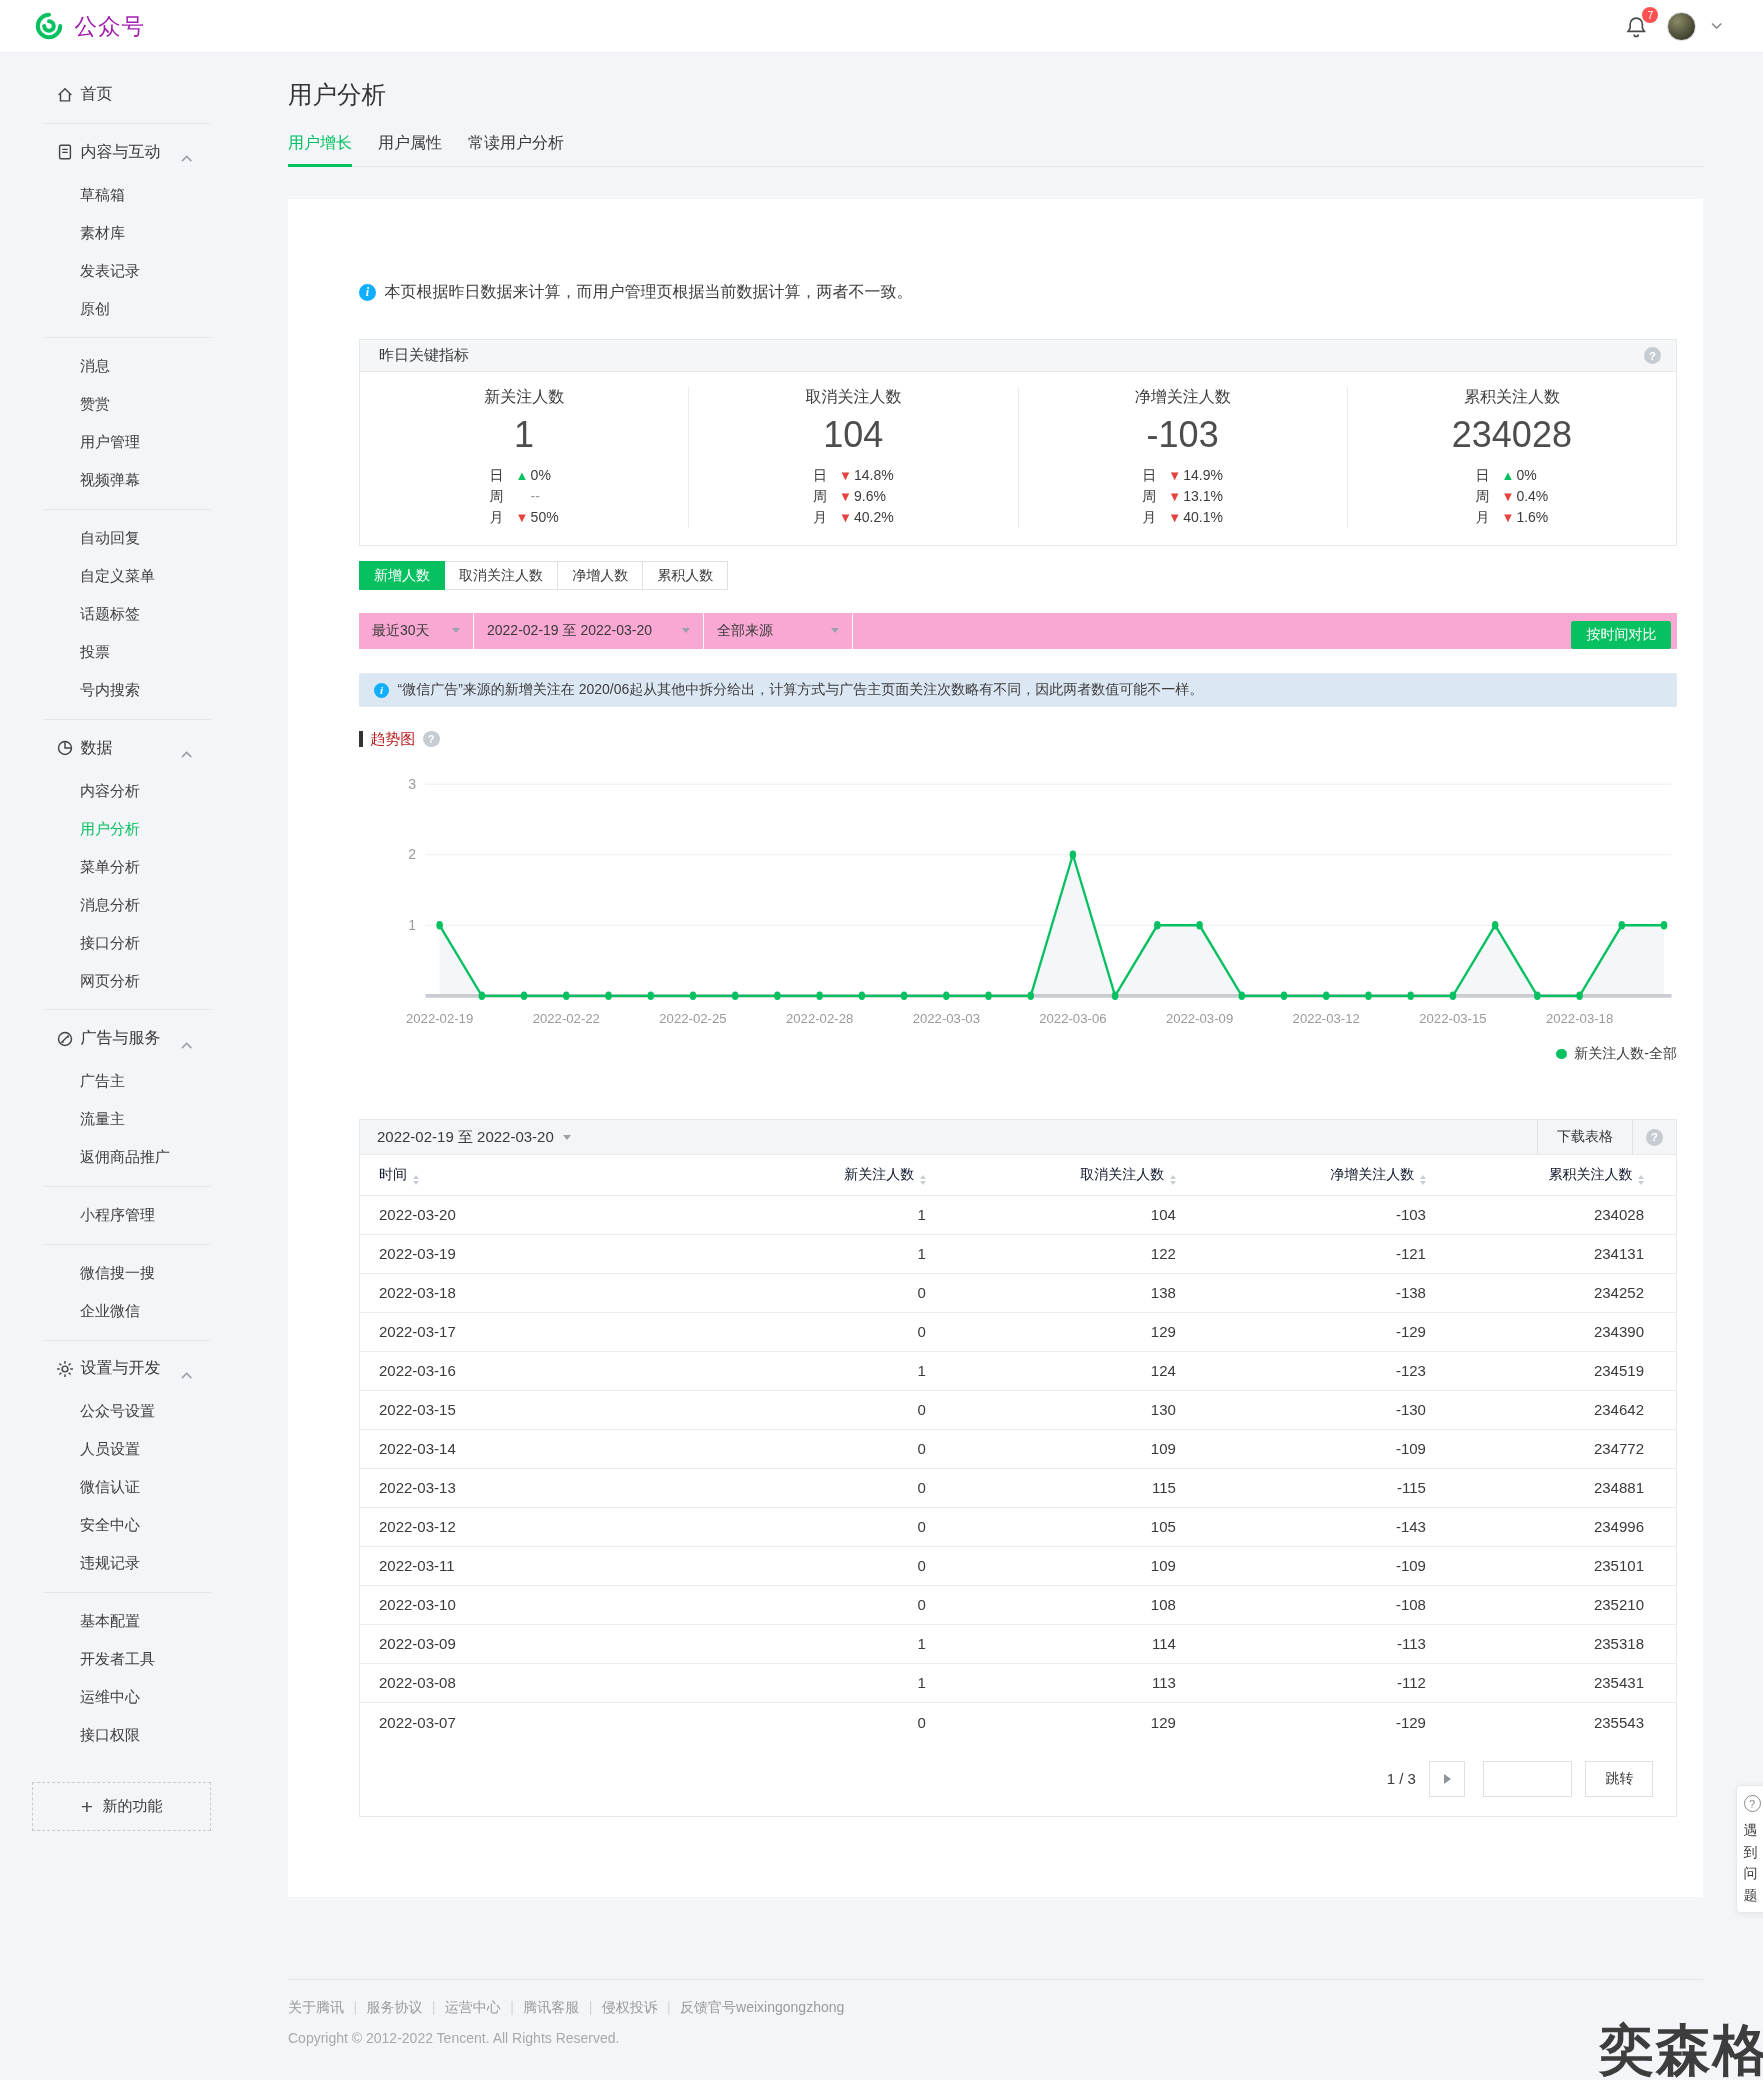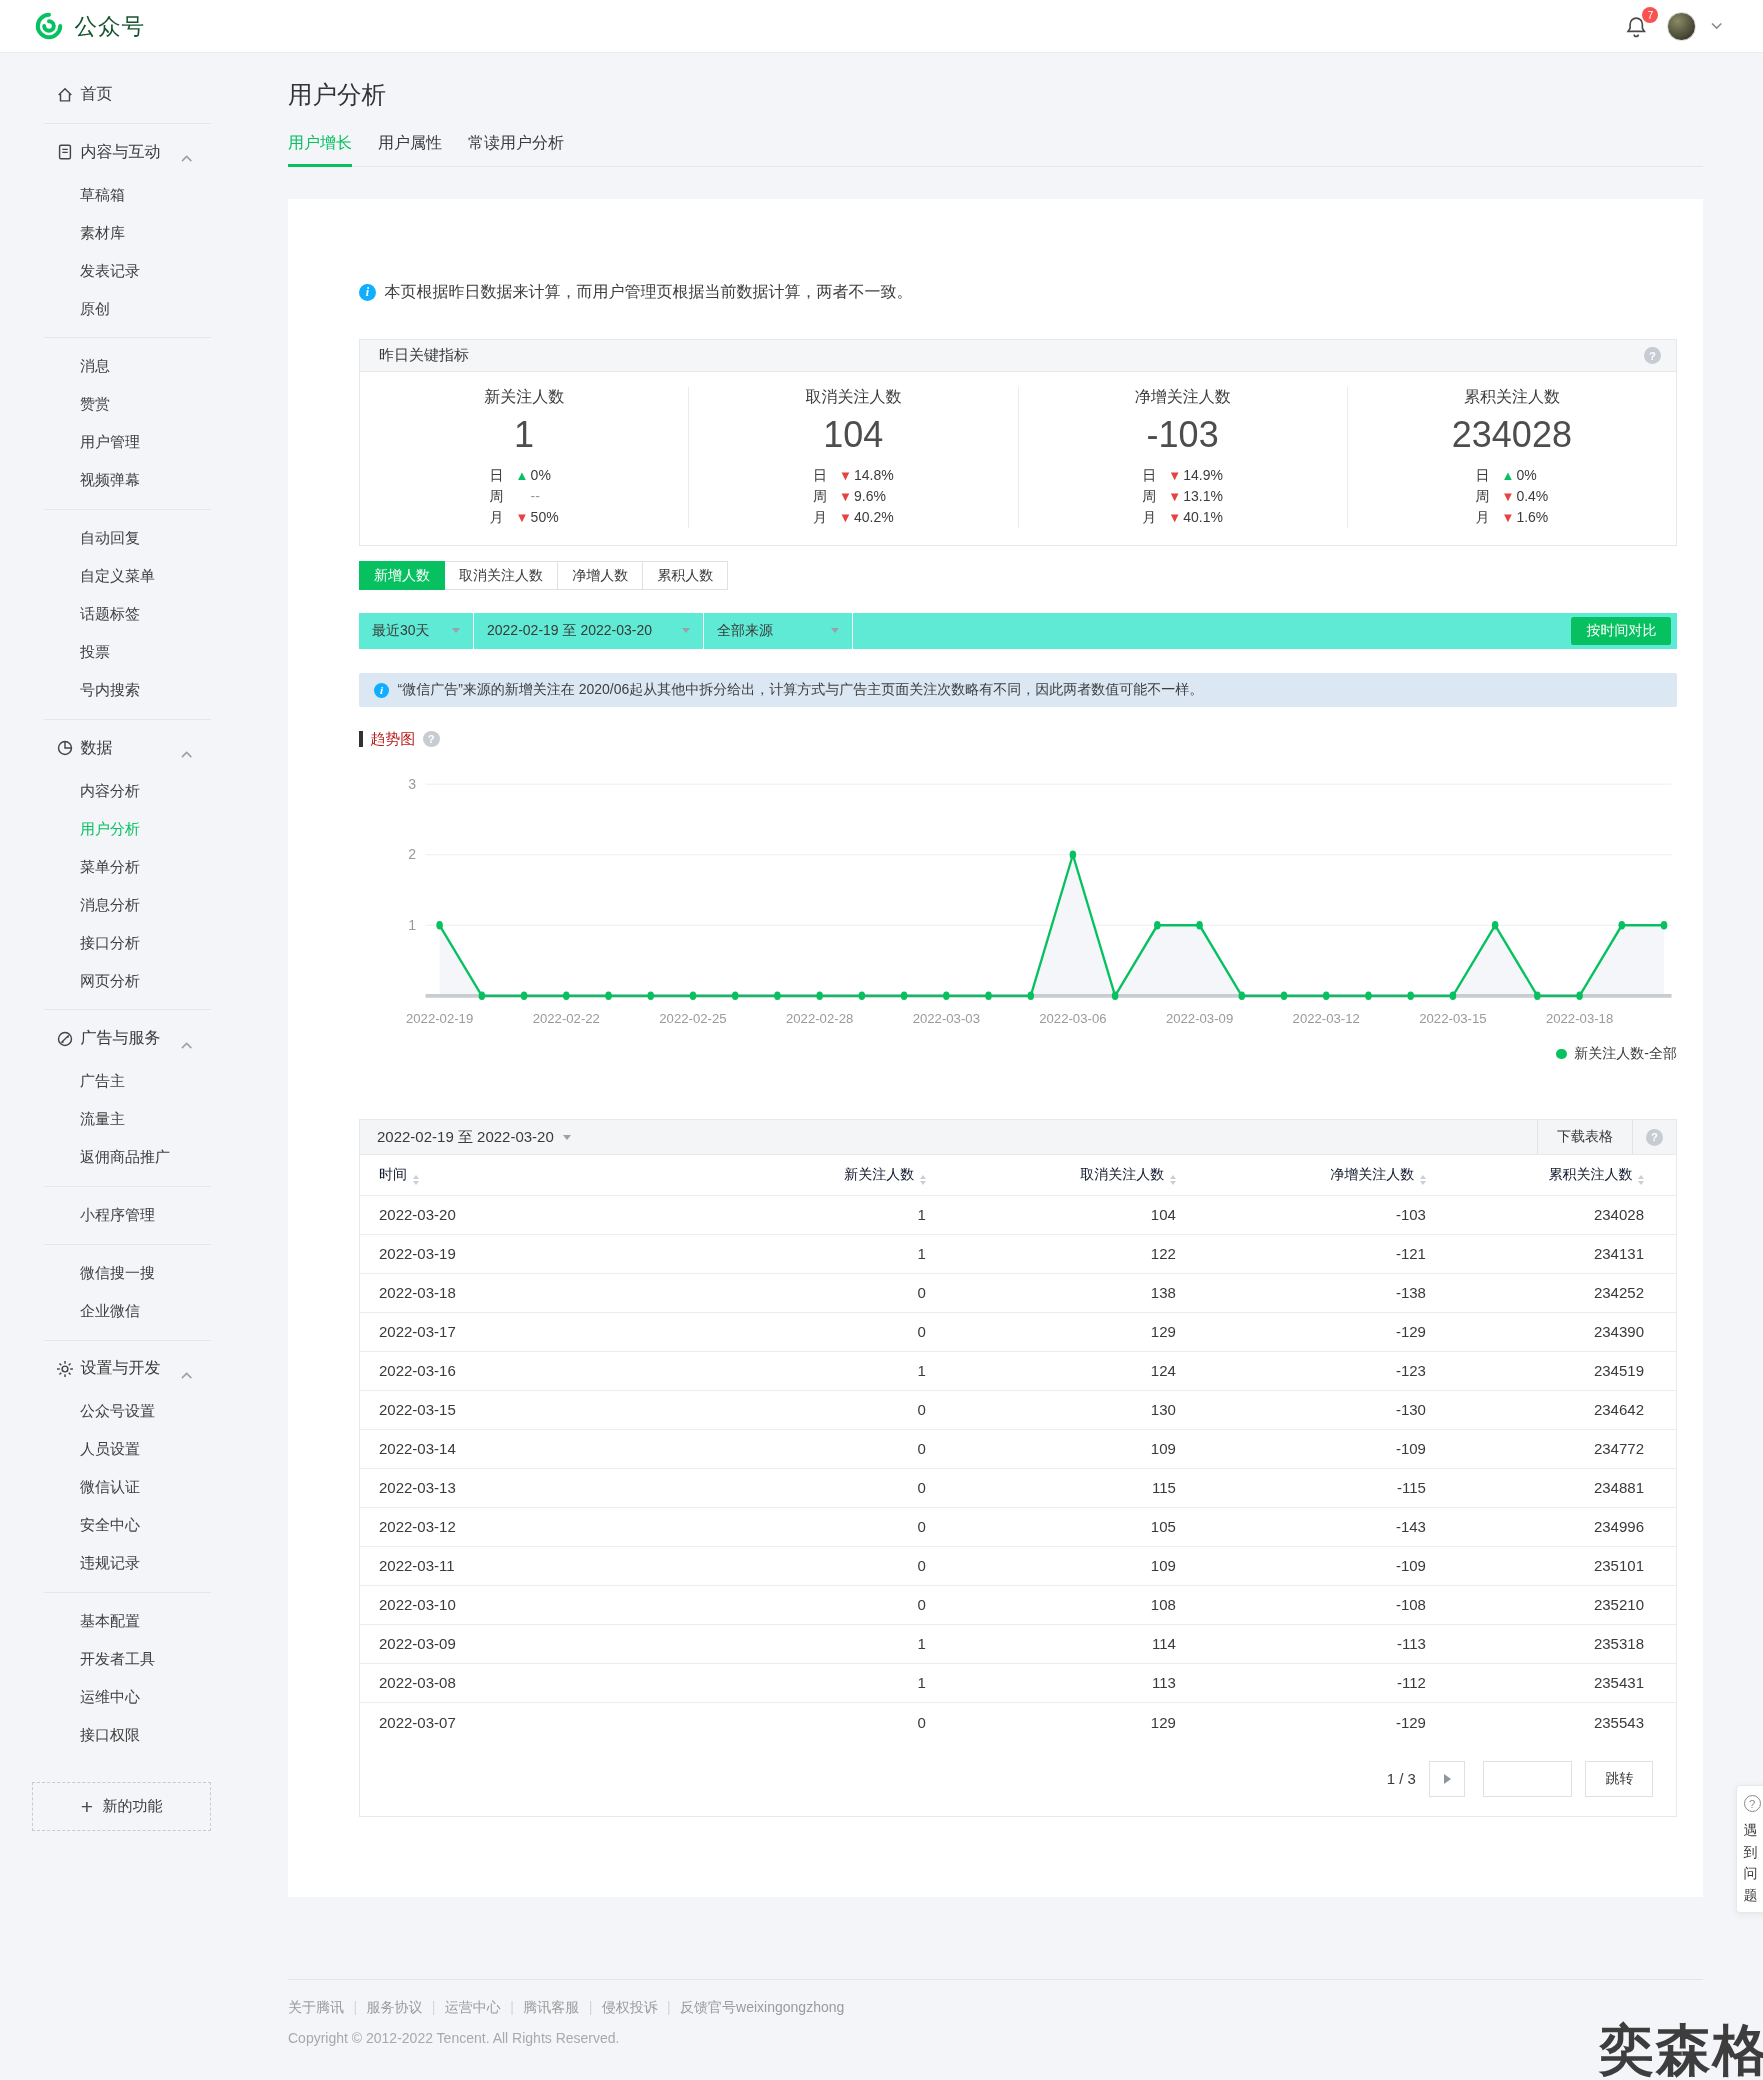--- a/index.html
+++ b/index.html
@@ -7,21 +7,21 @@
   #app {
     width:1764px; height:2080px; position:relative; overflow:hidden;
     background:#f4f5f8; font-family:"Liberation Sans","DejaVu Sans",sans-serif;
     color:#3a3a3a;
   }
   
   .topbar { height:53px; background:#fff; border-bottom:0.9px solid #ececef;
     display:flex; align-items:center; padding:0 42px 0 33px; }
   .brand { display:flex; align-items:center; gap:9.4px; }
   .brand svg { width:32px; height:32px; }
-  .brand-name { font-size:22.6px; color:#14532d; letter-spacing:0.9px; }
+  .brand-name { font-size:22.6px; color:#a21caf; letter-spacing:0.9px; }
   .topbar-right { margin-left:auto; display:flex; align-items:center; gap:15px; }
   .bell-wrap { position:relative; width:28px; height:28px; cursor:pointer; }
   .bell-wrap svg { width:24.5px; height:24.5px; margin-top:2.8px; }
   .badge { position:absolute; top:-4.7px; right:-6.6px; min-width:16px; height:16px;
     border-radius:8.5px; background:#fa5151; color:#fff; font-size:10.4px;
     display:flex; align-items:center; justify-content:center; padding:0 3.8px; }
   .avatar { width:29px; height:29px; border-radius:50%;
     background:radial-gradient(circle at 35% 30%, #8a8a66, #3e3e2e 75%);
     border:0.9px solid #d9d9d9; cursor:pointer; }
   .chev-dn { width:11.3px; height:7.5px; cursor:pointer; }
@@ -76,21 +76,21 @@
   .m-row .arr { width:15px; font-size:13px; font-weight:bold; }
   .arr.up { color:#07c160; } .arr.down { color:#e64340; }
   .m-row .nil { color:#9a9a9a; }
   
   .metric-tabs { margin-top:15px; display:flex; }
   .mtab { height:29px; line-height:27px; padding:0 14px; border:0.9px solid #dfe1e4;
     background:#fff; font-size:14px; color:#3c3c3c; margin-left:-0.9px; cursor:pointer;text-align:center; }
   .mtab:first-child { margin-left:0; }
   .mtab.active { background:#07c160; border-color:#07c160; color:#fff; position:relative; }
   
-  .filter-bar { margin-top:22.6px; height:36px; background:#5eead4; display:flex; align-items:center; }
+  .filter-bar { margin-top:22.6px; height:36px; background:#f9a8d4; display:flex; align-items:flex-end; }
   .fseg { display:flex; align-items:center; justify-content:space-between; padding:0 13px;
     height:100%; border-right:1.9px solid #fbfcfd; font-size:14px; color:#3a3a3a; cursor:pointer; }
   .fseg.w1 { width:115px; } .fseg.w2 { width:230px; } .fseg.w3 { width:149px; }
   .fcaret { width:0; height:0; border-left:4.7px solid transparent; border-right:4.7px solid transparent;
     border-top:5.6px solid #9aa1a9; margin-left:11.3px; }
   .compare-btn { margin-left:auto; margin-right:5.6px; height:28px; padding:0 15px;
     background:#07c160; color:#fff; font-size:14px; border-radius:2.8px;
     display:flex; align-items:center; cursor:pointer; border:none; }
   
   .blue-notice { margin-top:24.5px; height:34px; background:#dbe7f3; border-radius:1.9px;

